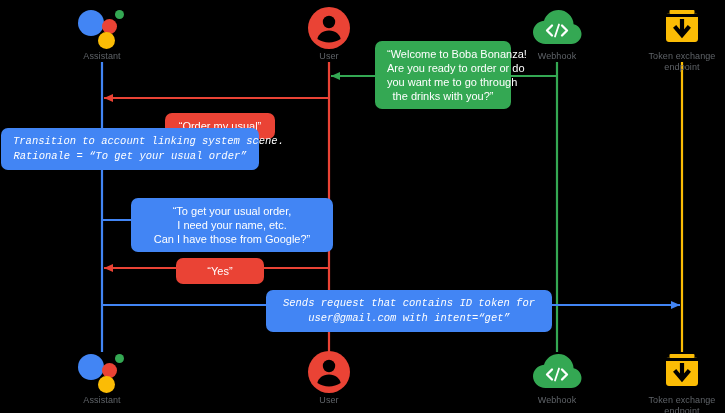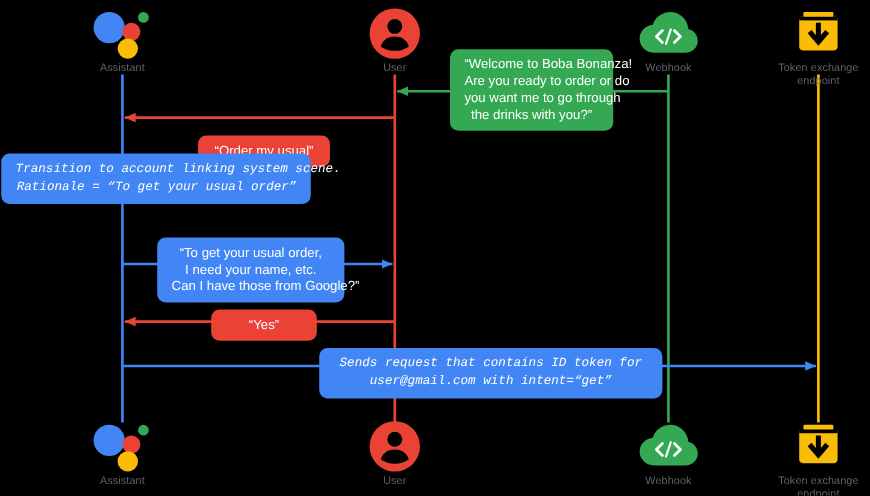--- a/index.html
+++ b/index.html
@@ -164,24 +164,24 @@
   </div>
 </div>
 
 <div class="msg green" style="left:375px; top:41px; width:136px;">“Welcome to Boba Bonanza!
 Are you ready to order or do
 you want me to go through
 the drinks with you?”</div>
 
 <div class="msg red" style="left:165px; top:88px; width:110px;margin-top:25px;">“Order my usual”</div>
 
-<div class="msg mono" style="left:1px; top:128px; width:258px; text-align:right;">Transition to account linking system scene.
+<div class="msg mono" style="left:1px; top:128px; width:258px; text-align:center;">Transition to account linking system scene.
 Rationale = “To get your usual order”</div>
 
-<div class="msg blue" style="left:131px; top:198px; width:156px;">“To get your usual order,
+<div class="msg blue" style="left:131px; top:198px; width:202px;">“To get your usual order,
 I need your name, etc.
 Can I have those from Google?”</div>
 
 <div class="msg red" style="left:176px; top:258px; width:88px;">“Yes”</div>
 
 <div class="msg mono" style="left:266px; top:290px; width:286px; text-align:center;">Sends request that contains ID token for
 user@gmail.com with intent=“get”</div>
 
 <div class="actor" style="left:102px; top:350px;">
   <div class="icon">

